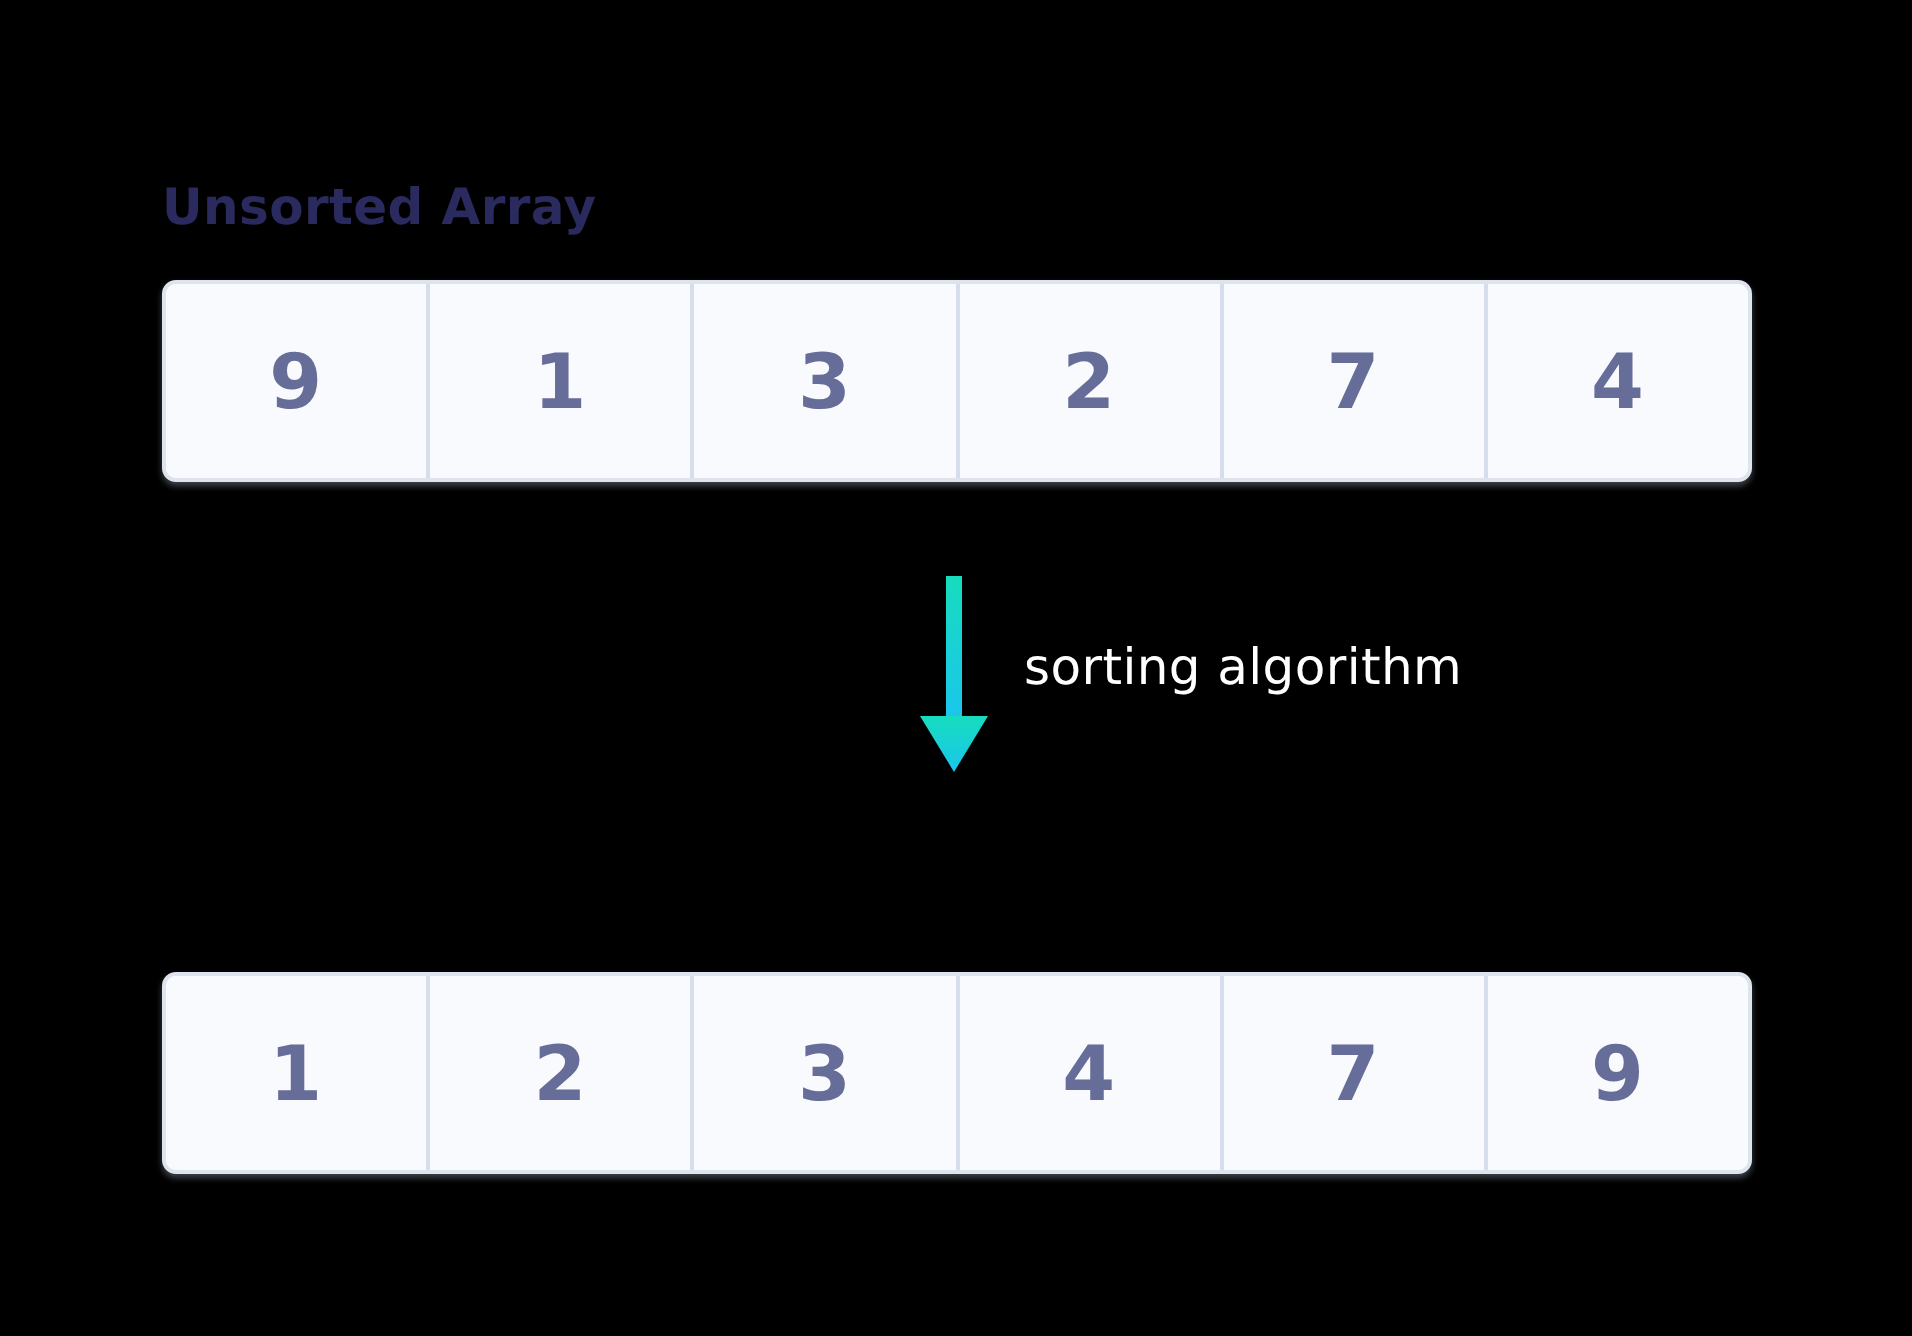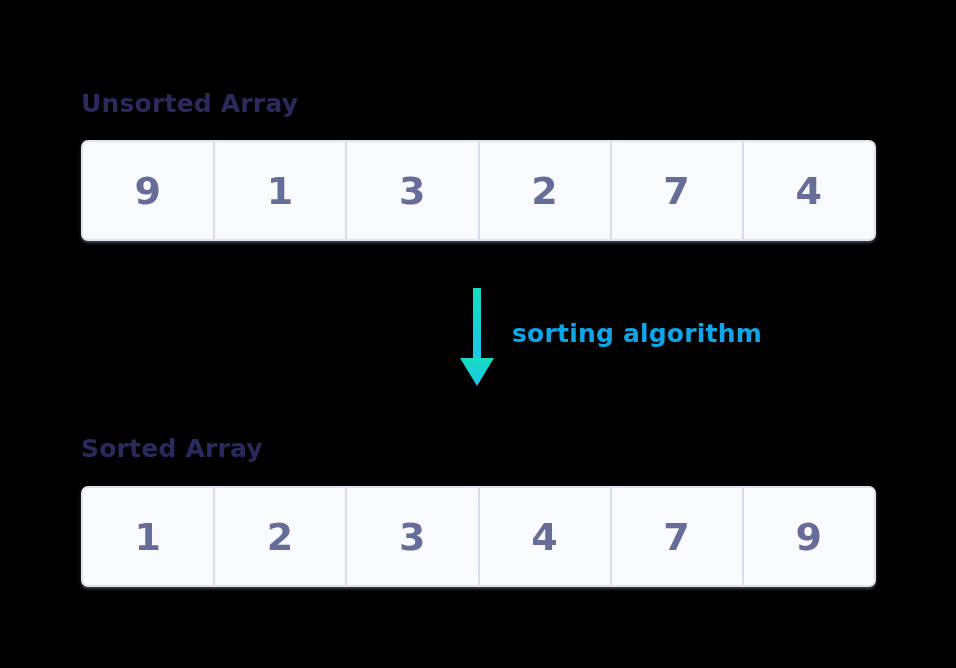--- a/index.html
+++ b/index.html
@@ -86,23 +86,23 @@
     display: block;
     width: 42px;
     height: 100px;
   }
 
   
   .arrow-label {
     position: absolute;
     left: 512px;
     top: 319px;
-    color: #0ea5e9;
+    color: #ffffff;
     font-size: 25px;
-    font-weight: 700;
+    font-weight: 400;
     letter-spacing: 0.2px;
     line-height: 30px;
     white-space: nowrap;
   }
 </style>
 </head>
 <body>
 
 <div class="stage">
 
@@ -137,21 +137,20 @@
           <stop offset="100%" stop-color="#1ac6ec"></stop>
         </linearGradient>
       </defs>
       <rect x="17" y="0" width="8" height="73" fill="url(#arrowGrad)"></rect>
       <polygon points="4,70 38,70 21,98" fill="url(#arrowGrad)"></polygon>
     </svg>
   </div>
 
   <div class="arrow-label">sorting algorithm</div>
 
-  <div class="section-heading heading-sorted">Sorted Array</div>
 
   <div class="array-strip array-sorted">
     <div class="array-cell">
       <span class="cell-value">1</span>
     </div>
     <div class="array-cell">
       <span class="cell-value">2</span>
     </div>
     <div class="array-cell">
       <span class="cell-value">3</span>

